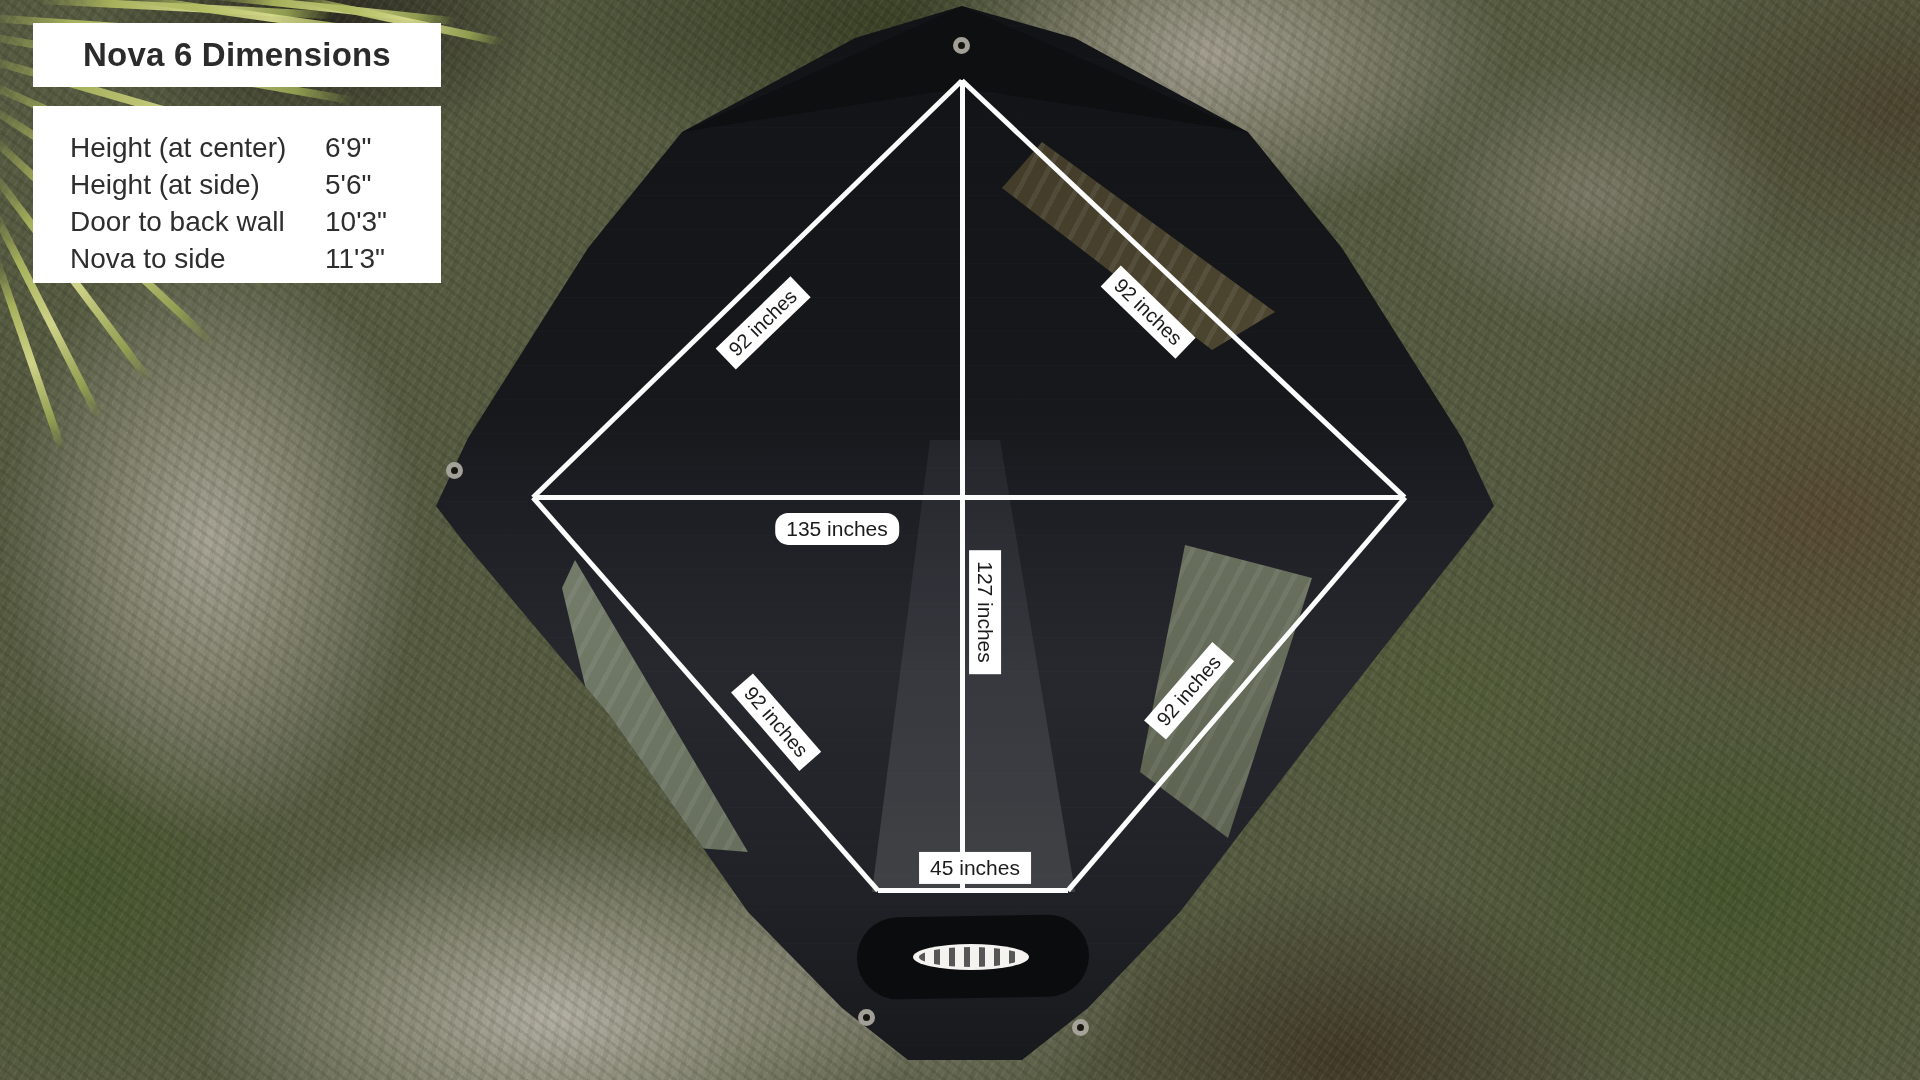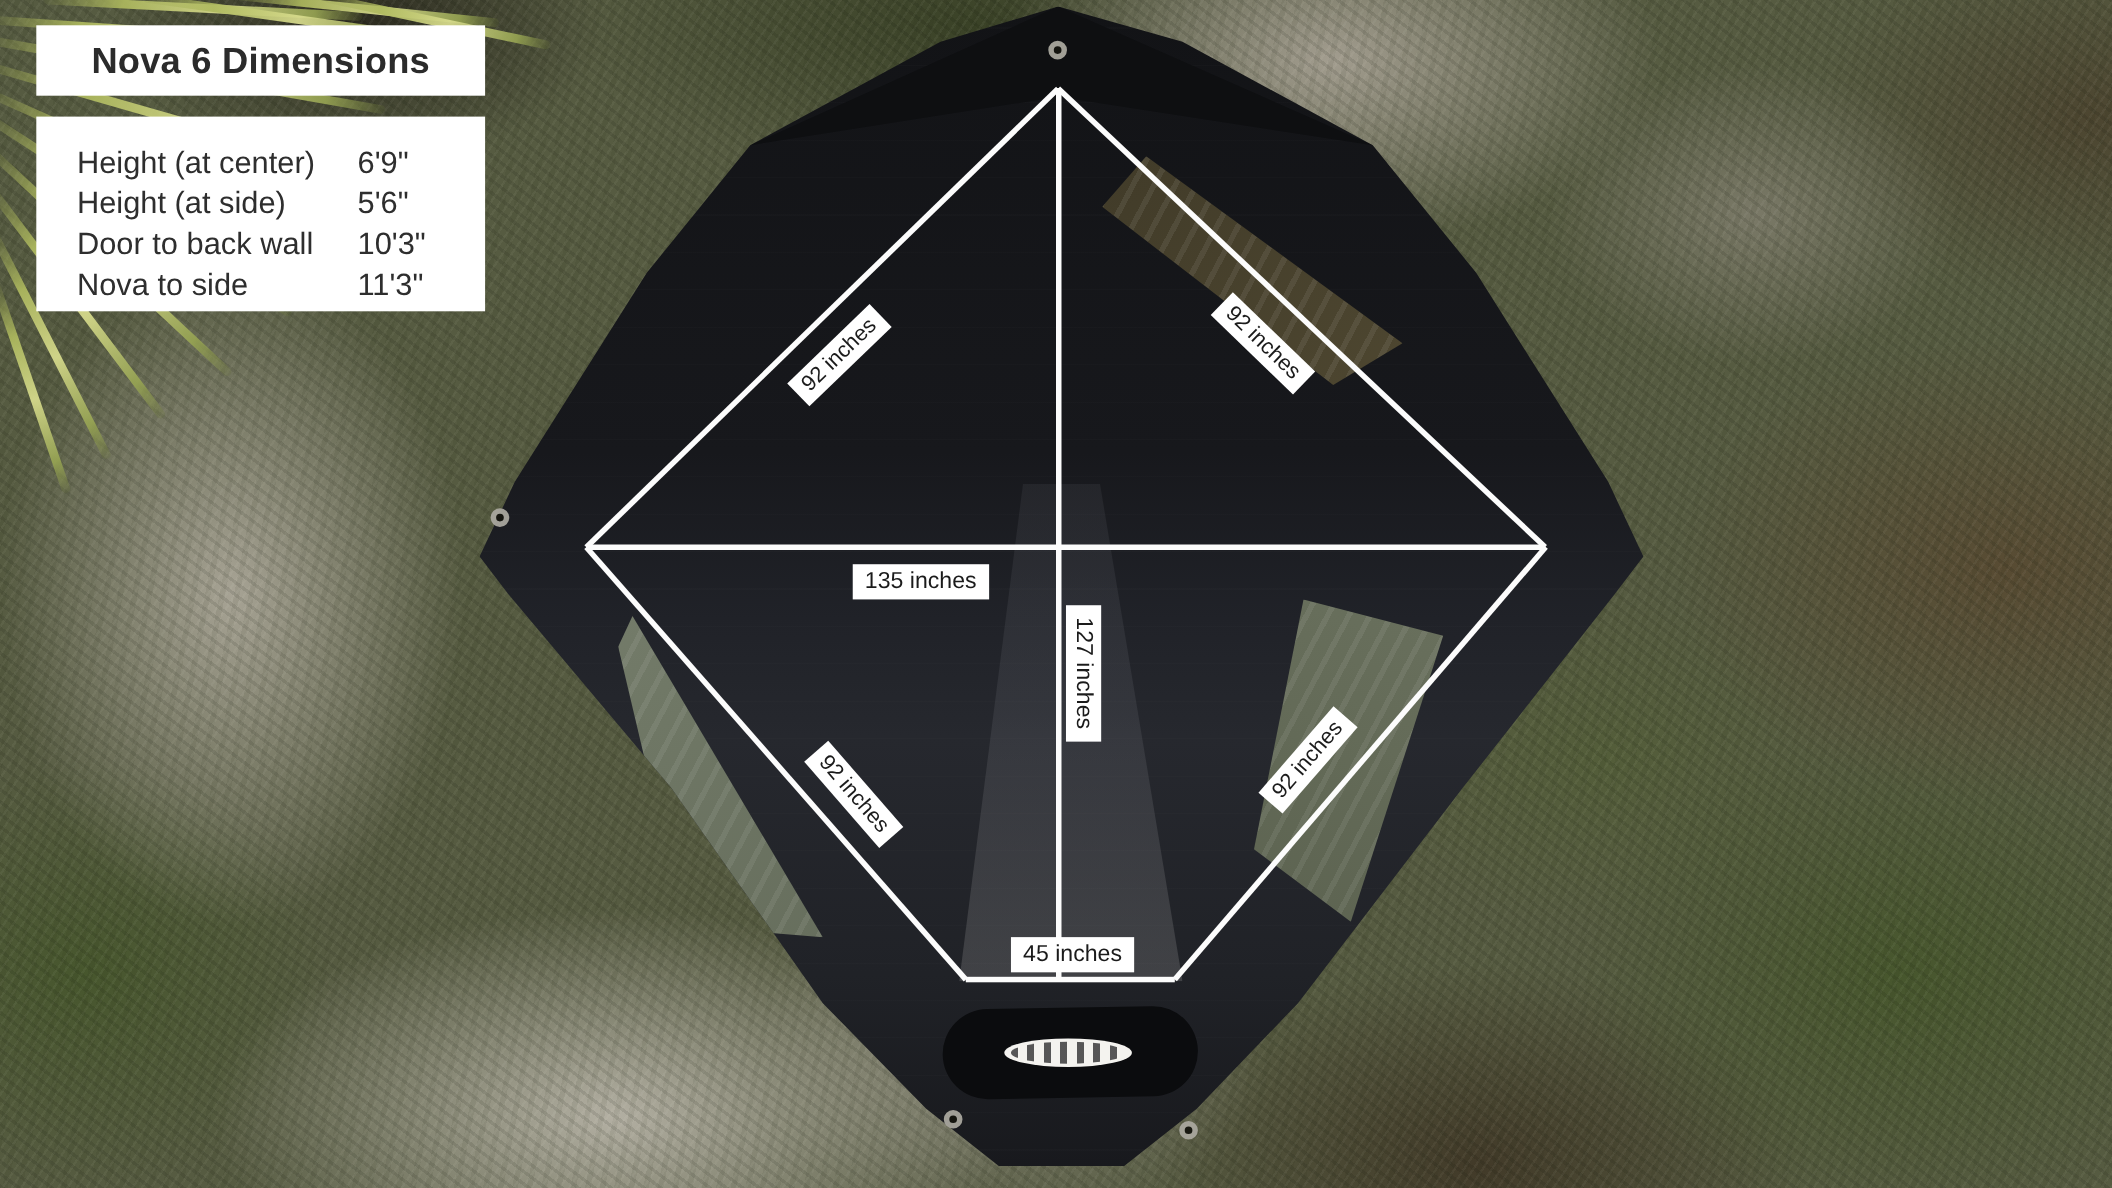--- a/index.html
+++ b/index.html
@@ -122,21 +122,21 @@
   <div class="mline" style="left:533px;top:494.5px;width:523px;height:5px;transform:rotate(48.72deg);"></div>
   <div class="mline" style="left:1068px;top:887.5px;width:518px;height:5px;transform:rotate(-49.38deg);"></div>
   <div class="mline" style="left:533px;top:494.5px;width:872px;height:5px;"></div>
   <div class="mline" style="left:959.5px;top:80px;width:5px;height:810px;"></div>
   <div class="mline" style="left:878px;top:887.5px;width:190px;height:5px;"></div>
 
   <div class="chip" style="left:763px;top:323px;transform:translate(-50%,-50%) rotate(-44deg);">92 inches</div>
   <div class="chip" style="left:1148px;top:312px;transform:translate(-50%,-50%) rotate(44deg);">92 inches</div>
   <div class="chip" style="left:776px;top:722px;transform:translate(-50%,-50%) rotate(49deg);">92 inches</div>
   <div class="chip" style="left:1189px;top:691px;transform:translate(-50%,-50%) rotate(-49deg);">92 inches</div>
-  <div class="chip chip-h" style="left:837px;top:529px;transform:translate(-50%,-50%);">135 inches</div>
+  <div class="chip chip-h" style="left:837px;top:529px;transform:translate(-50%,-50%);border-radius:13px;">135 inches</div>
   <div class="chip chip-h" style="left:985px;top:612px;transform:translate(-50%,-50%) rotate(90deg);">127 inches</div>
   <div class="chip chip-h" style="left:975px;top:868px;transform:translate(-50%,-50%);">45 inches</div>
 
   <div class="panel-title">Nova 6 Dimensions</div>
   <div class="panel-table">
     <div class="spec-row">
       <div class="spec-label">Height (at center)</div>
       <div class="spec-value">6'9"</div>
     </div>
     <div class="spec-row">

